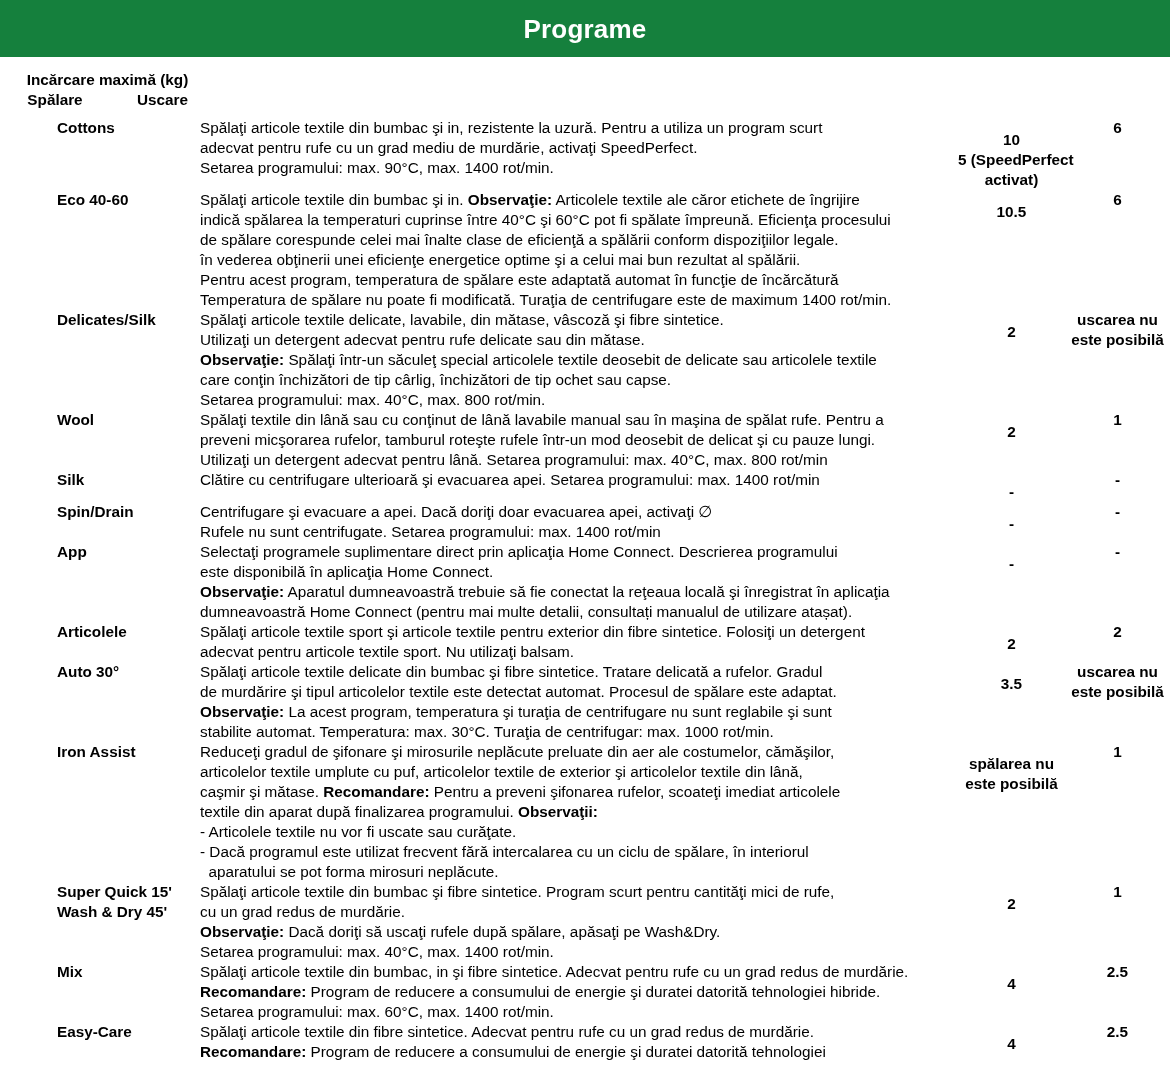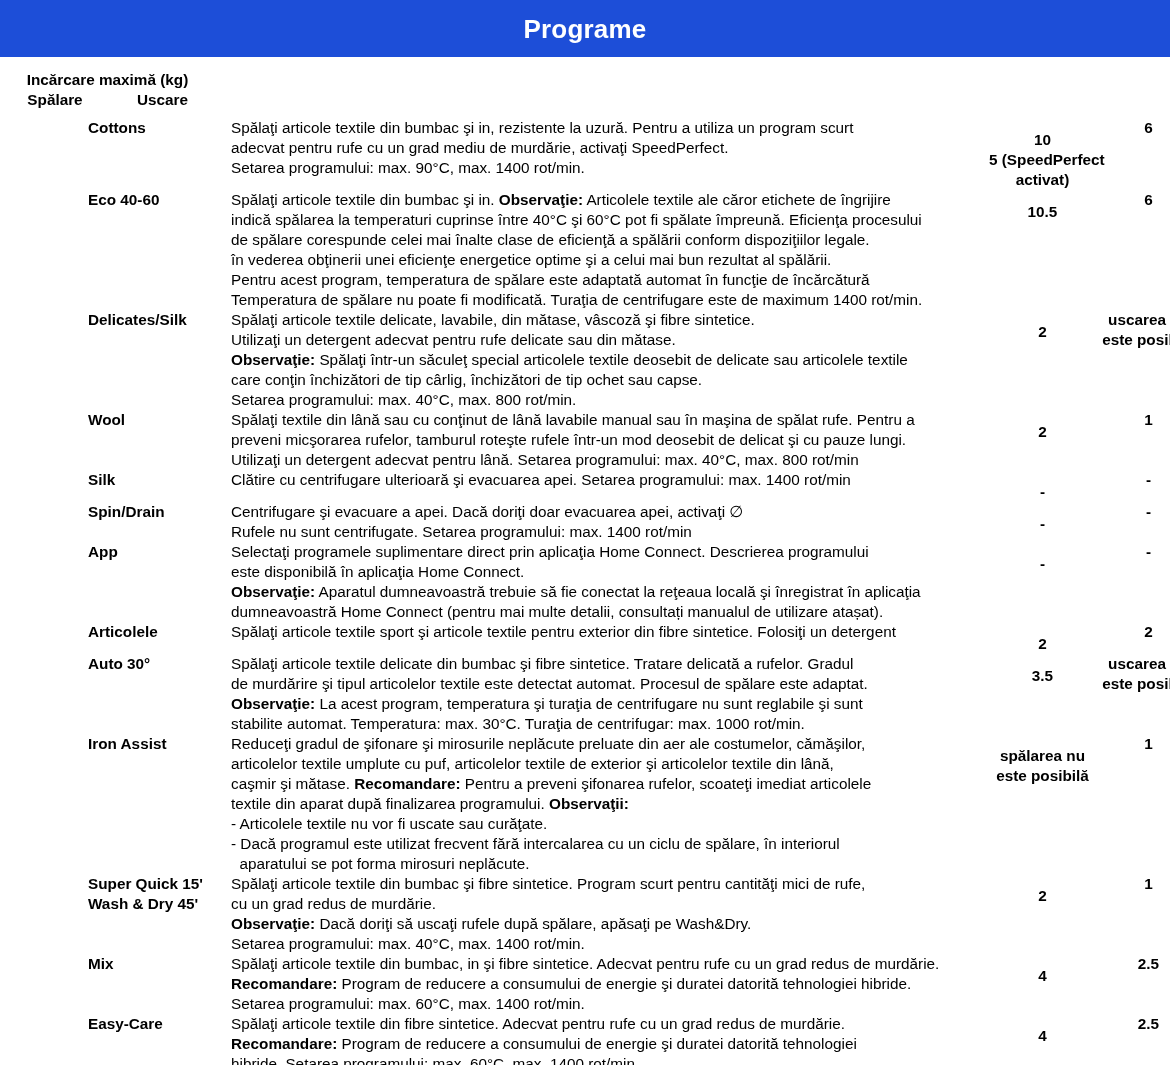--- a/index.html
+++ b/index.html
@@ -42,21 +42,21 @@
   }
   .load-header .sub {
     display: flex;
   }
   .load-header .sub .wash-h { width: 110px; text-align: center; }
   .load-header .sub .dry-h  { width: 105px; text-align: center; }
   .program-table { margin-top: 8px; }
   .row {
     display: flex;
     align-items: flex-start;
-    padding-left: 88px;
+    padding-left: 57px;
   }
   .name {
     width: 143px;
     flex: 0 0 143px;
     font-weight: bold;
     white-space: pre;
   }
   .desc {
     width: 758px;
     flex: 0 0 758px;
@@ -68,21 +68,21 @@
     font-weight: bold;
     text-align: center;
     white-space: pre;
   }
   .val.wash { width: 107px; flex: 0 0 107px; margin-top: 12px; }
   .val.dry  { width: 105px; flex: 0 0 105px; }
 </style>
 </head>
 <body>
 
-<div class="header-bar" style="background: #1d4ed8;">
+<div class="header-bar" style="background: #15803d;">
   <div class="page-title" style="color: rgb(255, 255, 255);">Programe</div>
 </div>
 
 <div class="load-header">
   <div class="spacer"></div>
   <div class="box">
     <div>Incărcare maximă (kg)</div>
     <div class="sub">
       <div class="wash-h">Spălare</div>
       <div class="dry-h">Uscare</div>
@@ -164,20 +164,21 @@
         <div class="line"><span class="b ">Observaţie:</span><span class=""> Aparatul dumneavoastră trebuie să fie conectat la reţeaua locală şi înregistrat în aplicaţia</span></div>
         <div class="line"><span class="">dumneavoastră Home Connect (pentru mai multe detalii, consultați manualul de utilizare atașat).</span></div>
       </div>
       <div class="val wash">-</div>
       <div class="val dry">-</div>
     </div>
     <div class="row">
       <div class="name">Articolele</div>
       <div class="desc">
         <div class="line"><span class="">Spălaţi articole textile sport şi articole textile pentru exterior din fibre sintetice. Folosiţi un detergent</span></div>
+        <div class="line"><span class="">adecvat pentru articole textile sport. Nu utilizaţi balsam.</span></div>
       </div>
       <div class="val wash">2</div>
       <div class="val dry">2</div>
     </div>
     <div class="row">
       <div class="name">Auto 30°</div>
       <div class="desc">
         <div class="line"><span class="">Spălaţi articole textile delicate din bumbac şi fibre sintetice. Tratare delicată a rufelor. Gradul</span></div>
         <div class="line"><span class="">de murdărire şi tipul articolelor textile este detectat automat. Procesul de spălare este adaptat.</span></div>
         <div class="line"><span class="b ">Observaţie:</span><span class=""> La acest program, temperatura şi turaţia de centrifugare nu sunt reglabile şi sunt</span></div>

